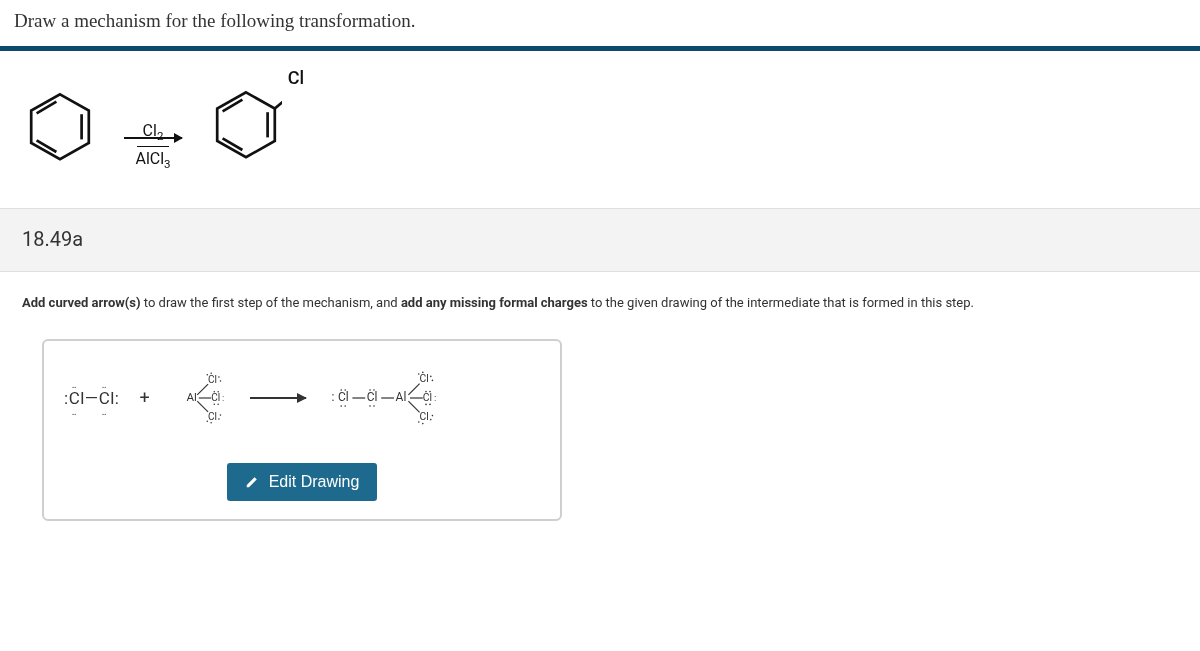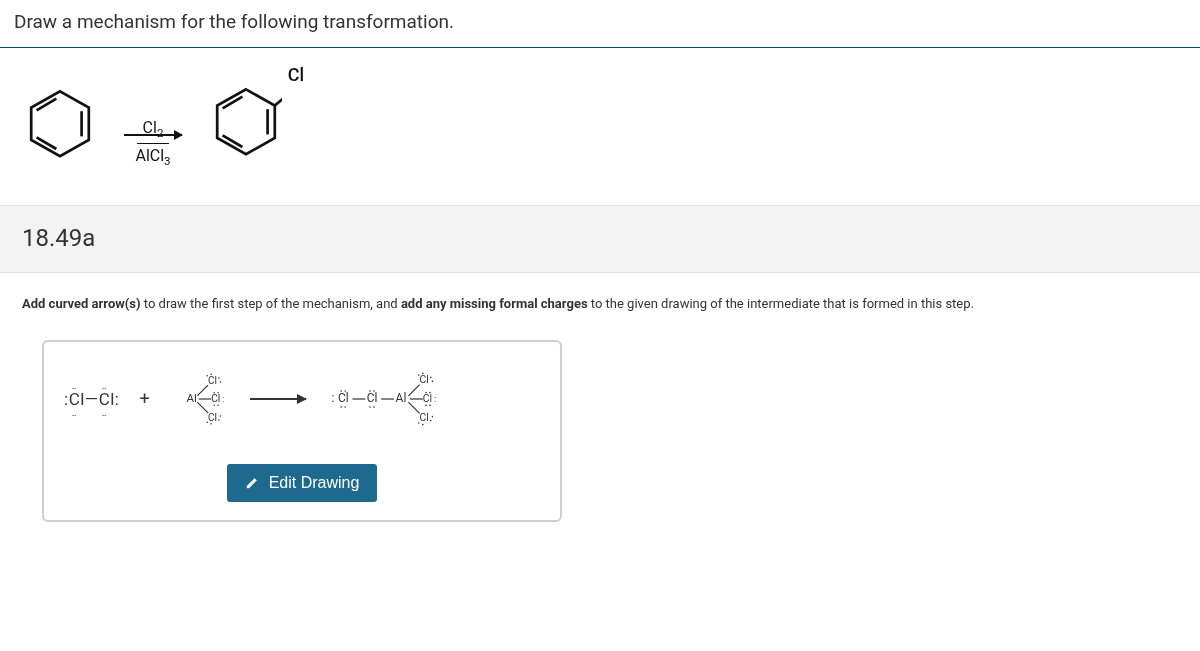--- a/index.html
+++ b/index.html
@@ -7,31 +7,32 @@
     font-family: -apple-system, BlinkMacSystemFont, "Segoe UI", Roboto, Helvetica, Arial, sans-serif;
     color: #333;
     width: 1200px;
     height: 651px;
     background: #fff;
   }
   .question-prompt {
     padding: 10px 14px 14px 14px;
     font-size: 19px;
     color: #333;
-    border-bottom: 1px solid #0c4a6e;
+    border-bottom: 5px solid #0c4a6e;
+    font-family: Liberation Serif, serif;
   }
   .reaction-diagram {
     padding: 36px 14px 34px 24px;
   }
   .sep-band {
     background: #f3f3f3;
     border-top: 1px solid #e0e0e0;
     border-bottom: 1px solid #e0e0e0;
     padding: 18px 22px 20px 22px;
-    font-size: 24px;
+    font-size: 20px;
     color: #333;
   }
   .instruction {
     padding: 22px 22px 26px 22px;
     font-size: 13px;
     line-height: 1.45;
     color: #333;
   }
   .instruction b { font-weight: 700; }
   .drawing-area {

